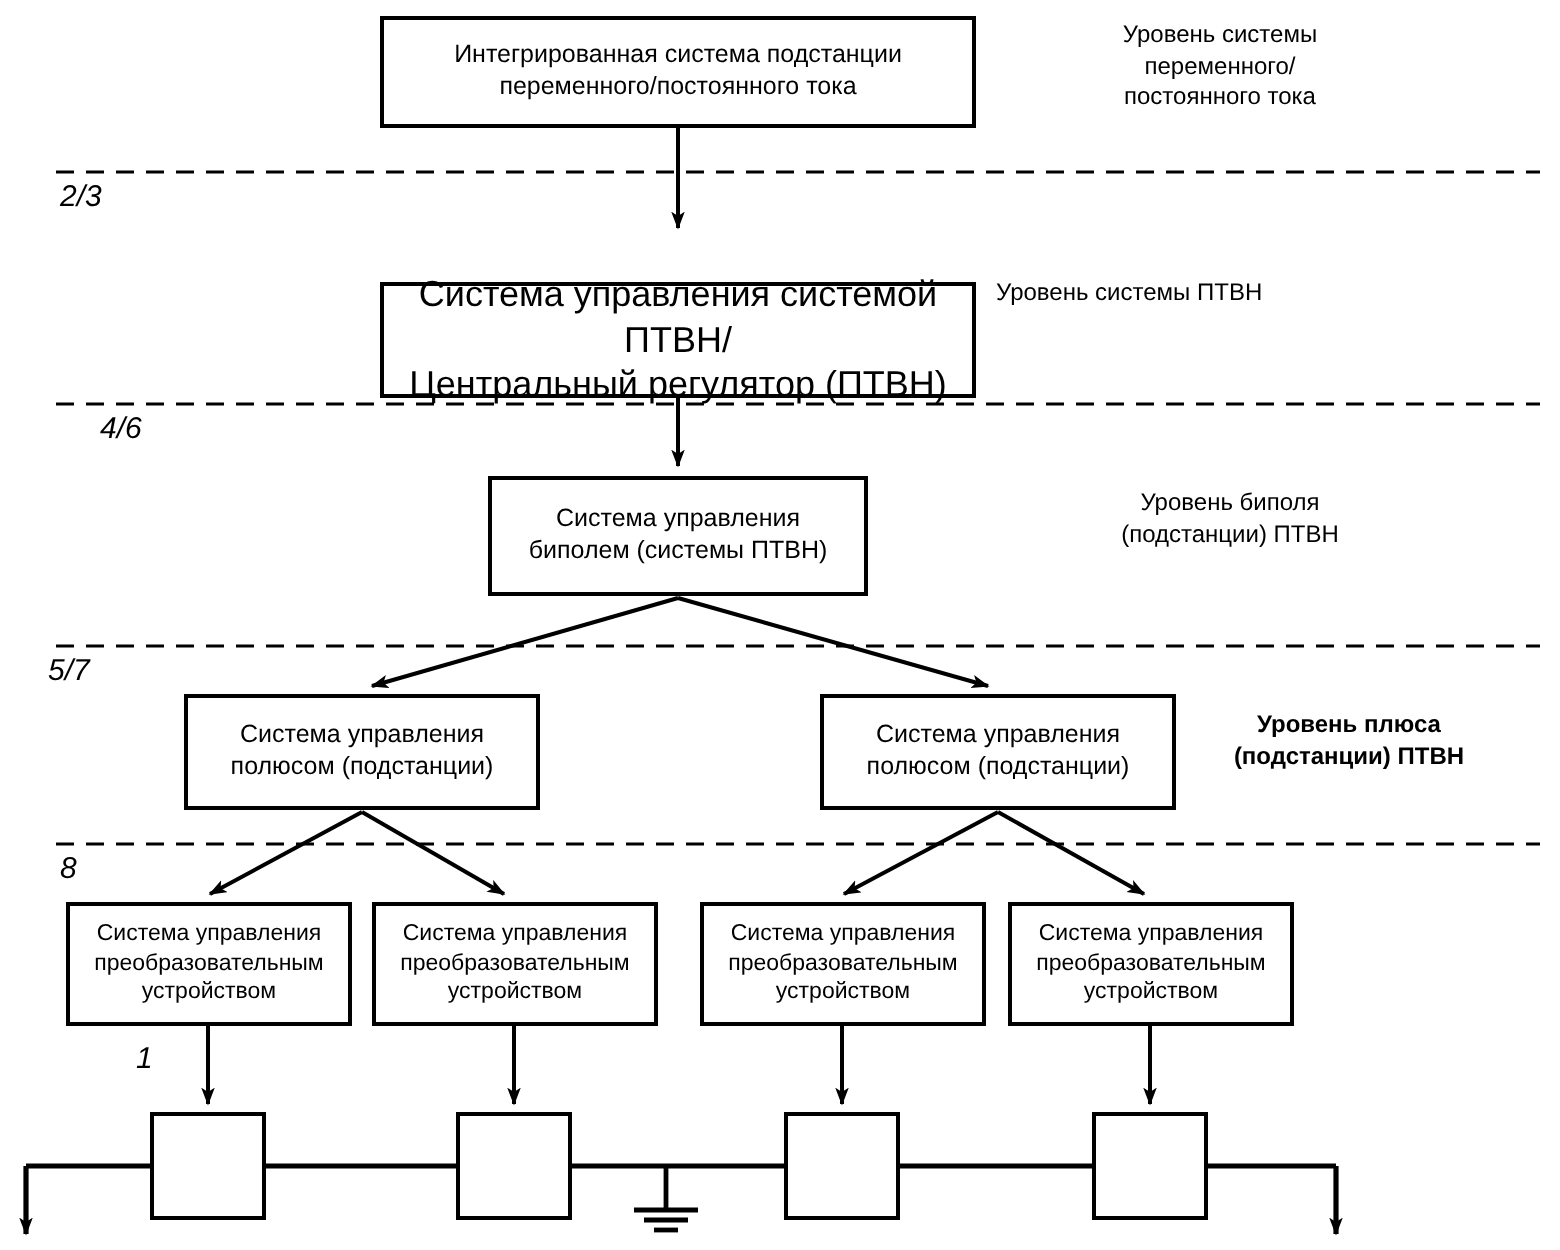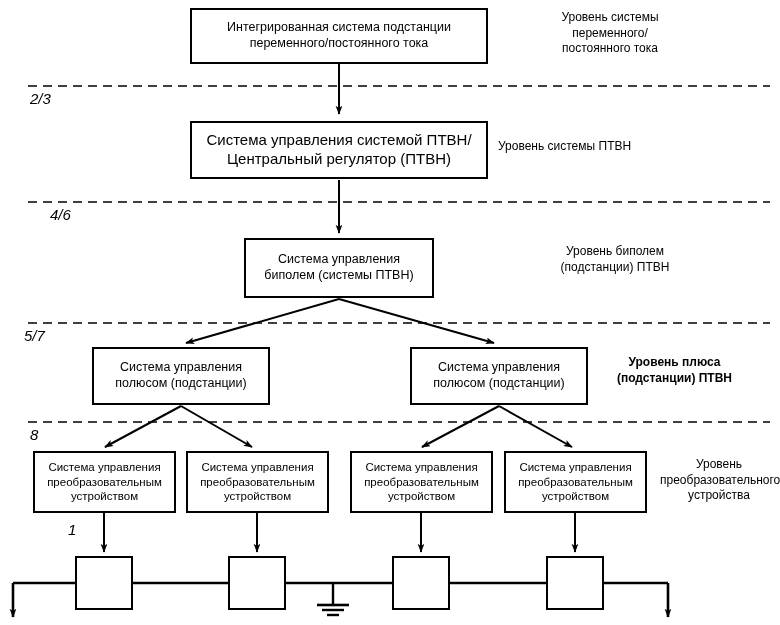--- a/index.html
+++ b/index.html
@@ -30,21 +30,21 @@
     display: flex;
     align-items: center;
     justify-content: center;
     text-align: center;
     color: #000000;
     line-height: 1.25;
     white-space: pre-line;
     z-index: 3;
   }
   .node-box.lvl1 { font-size: 12.5px; }
-  .node-box.lvl2 { font-size: 15px; }
+  .node-box.lvl2 { font-size: 18px; margin-top: 20px; }
   .node-box.lvl3 { font-size: 12.5px; }
   .node-box.lvl4 { font-size: 12.5px; }
   .node-box.lvl5 { font-size: 11.5px; }
   .side-label {
     position: absolute;
     text-align: center;
     color: #000000;
     font-size: 12px;
     line-height: 1.3;
     white-space: pre-line;
@@ -161,27 +161,24 @@
 
   <div class="thy-box" style="left:75px; top:556px; width:58px; height:54px;"></div>
   <div class="thy-box" style="left:228px; top:556px; width:58px; height:54px;"></div>
   <div class="thy-box" style="left:392px; top:556px; width:58px; height:54px;"></div>
   <div class="thy-box" style="left:546px; top:556px; width:58px; height:54px;"></div>
 
   <div class="side-label" style="left:520px; top:10px; width:180px;">Уровень системы
 переменного/
 постоянного тока</div>
   <div class="side-label" style="left:498px; top:139px; width:220px; text-align:left;">Уровень системы ПТВН</div>
-  <div class="side-label" style="left:520px; top:244px; width:190px;">Уровень биполем
+  <div class="side-label" style="left:520px; top:244px; width:190px;">Уровень биполя
 (подстанции) ПТВН</div>
   <div class="side-label" style="left:592px; top:355px; width:165px;font-weight:bold;">Уровень плюса
 (подстанции) ПТВН</div>
-  <div class="side-label" style="left:660px; top:457px; width:118px;">Уровень
-преобразовательного
-устройства</div>
 
   <div class="tier-tag" style="left:30px; top:90px;">2/3</div>
   <div class="tier-tag" style="left:30px; top:206px;margin-left:20px;">4/6</div>
   <div class="tier-tag" style="left:24px; top:327px;">5/7</div>
   <div class="tier-tag" style="left:30px; top:426px;">8</div>
   <div class="tier-tag" style="left:68px; top:521px;">1</div>
 
 </div>
 
 </body></html>

